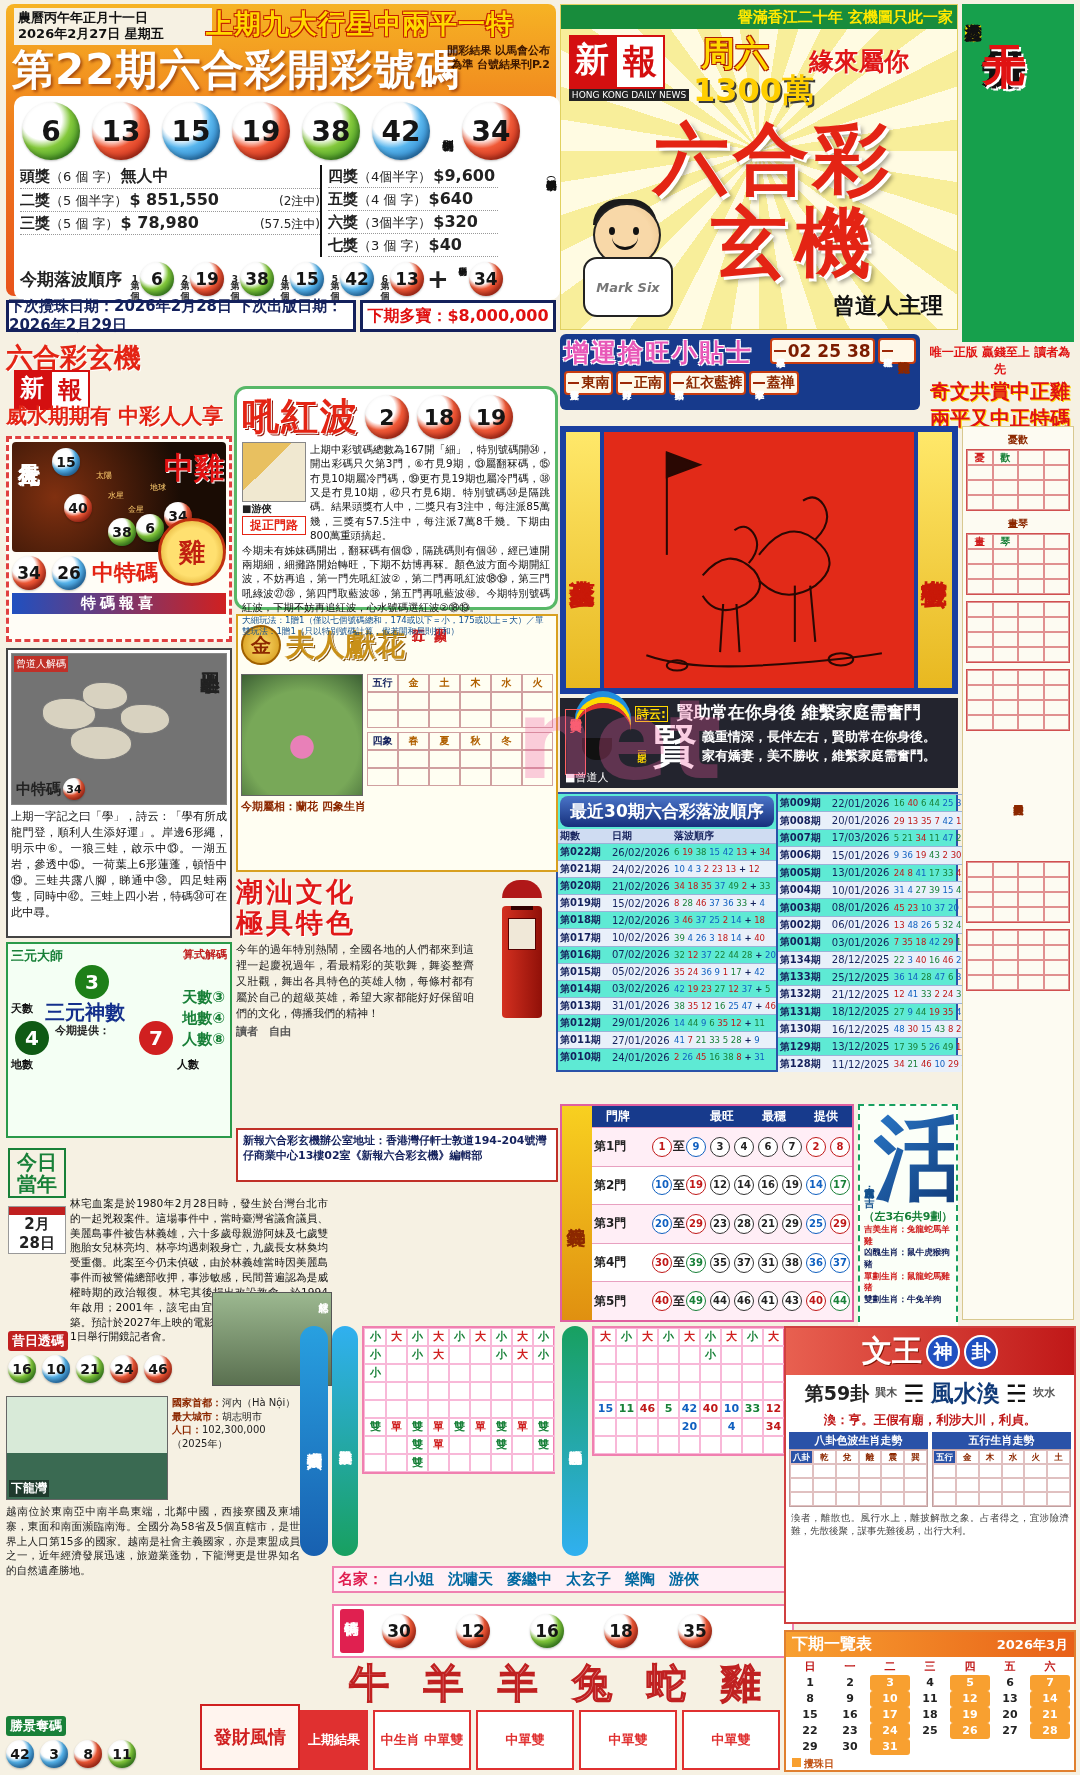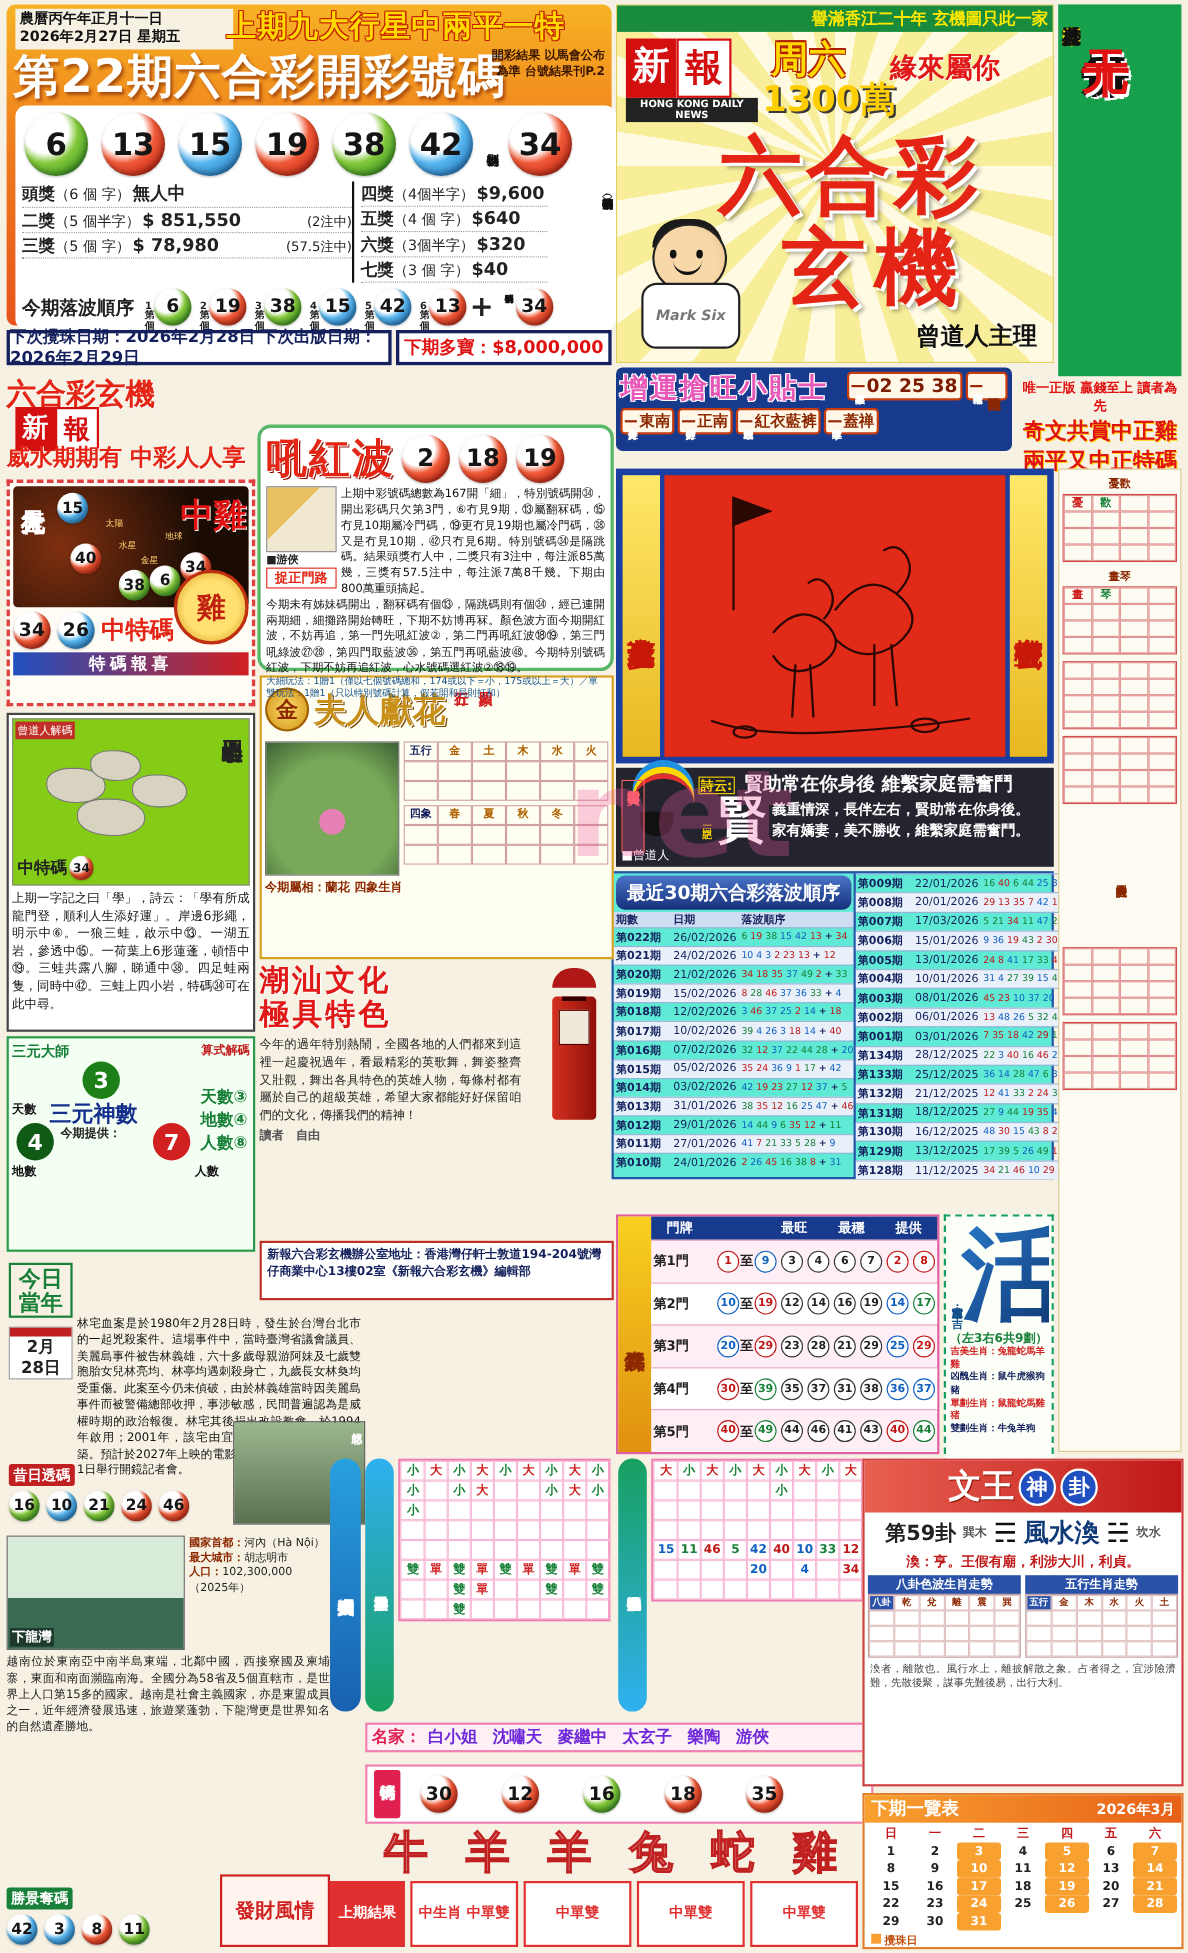--- a/index.html
+++ b/index.html
@@ -54,21 +54,21 @@
   
   #mast-right{left:560px;top:4px;width:398px;height:326px;
      background:repeating-conic-gradient(from 0deg at 50% 45%,#fffbe2 0 9deg,#f8ee9a 9deg 18deg);
      border:1px solid #e0d060;}
   .greenstrip{position:absolute;left:0;top:0;width:100%;height:24px;background:#188c3c;color:#ffe800;
      font-size:15px;font-weight:bold;display:flex;align-items:center;justify-content:flex-end;padding-right:4px;box-sizing:border-box;}
   .logo{position:absolute;left:8px;top:30px;width:120px;}
   .logo .chars{display:flex;}
   .logo .c1{background:#d40f10;color:#fff;font-size:34px;font-weight:bold;padding:2px 6px;}
   .logo .c2{background:#fff;color:#d40f10;font-size:34px;font-weight:bold;padding:2px 6px;border:2px solid #d40f10;}
-  .logo .sub{background:#222;color:#fff;font-size:9px;font-weight:bold;text-align:center;padding:1px 0;}
+  .logo .sub{background:#222;color:#fff;font-size:9px;font-weight:normal;text-align:center;padding:1px 0;}
   .zhou{position:absolute;left:140px;top:26px;font-size:34px;font-weight:bold;color:#ffd800;
      text-shadow:1px 1px 0 #b02000,-1px -1px 0 #b02000,1px -1px 0 #b02000,-1px 1px 0 #b02000;}
   .m1300{position:absolute;left:132px;top:64px;font-size:32px;font-weight:bold;color:#ffce00;
      text-shadow:2px 2px 0 #3a3a3a;}
   .yuan{position:absolute;left:248px;top:40px;font-size:25px;font-weight:bold;color:#e01818;text-shadow:1px 1px 0 #fff;}
   .t1{position:absolute;left:92px;top:104px;font-size:76px;font-weight:bold;color:#e42414;
       text-shadow:3px 3px 0 #ffffff,5px 5px 4px rgba(0,0,0,.35);letter-spacing:4px;}
   .t2{position:absolute;left:150px;top:188px;font-size:76px;font-weight:bold;color:#e42414;
       text-shadow:3px 3px 0 #ffffff,5px 5px 4px rgba(0,0,0,.35);letter-spacing:8px;}
   .host{position:absolute;right:14px;bottom:8px;font-size:22px;font-weight:bold;color:#111;}
@@ -150,21 +150,21 @@
   .coin{position:absolute;right:0;bottom:-34px;width:62px;height:62px;border-radius:50%;
      background:radial-gradient(circle,#ffe070 55%,#d09010 100%);border:3px solid #c03010;
      display:flex;align-items:center;justify-content:center;font-size:26px;color:#c02010;font-weight:bold;}
   .line2{font-size:30px;font-weight:bold;color:#e42414;margin-top:4px;}
   .hits{display:flex;align-items:center;gap:6px;margin-top:4px;}
   .hits .lab{font-size:22px;font-weight:bold;color:#e42414;}
   .banner{margin-top:3px;font-size:15px;font-weight:bold;color:#fff;background:linear-gradient(90deg,#2050c0,#d02020);
      text-align:center;padding:1px 0;letter-spacing:4px;}
   
   #frog{left:6px;top:648px;width:226px;height:290px;background:#fff;border:2px solid #444;padding:3px;}
-  .sketch{height:150px;border:1px solid #888;position:relative;background:#84cc16;}
+  .sketch{height:150px;border:1px solid #888;position:relative;background:#737373;}
   .sketch .vt{position:absolute;right:2px;top:4px;font-size:19px;font-weight:bold;color:#222;height:140px;}
   .sketch .tag{position:absolute;left:2px;top:2px;font-size:10px;color:#fff;background:#c03028;padding:1px 2px;}
   .sketch .mid{position:absolute;left:4px;bottom:4px;font-size:15px;font-weight:bold;color:#222;display:flex;align-items:center;gap:2px;}
   .rock{position:absolute;background:#d8d2c0;border:1px solid #777;border-radius:40% 50% 45% 50%;}
   .frog-p{font-size:11.3px;line-height:1.42;margin-top:4px;color:#111;text-align:justify;}
   
   #sanyuan{left:6px;top:942px;width:226px;height:196px;background:#f4fff4;border:2px solid #2a9a4a;padding:3px;position:absolute;}
   .sy-head{display:flex;justify-content:space-between;font-weight:bold;}
   .sy-head .a{font-size:13px;color:#188038;}
   .sy-head .b{font-size:11px;color:#c02020;}
@@ -257,21 +257,21 @@
   .gl1{left:32px;top:0;height:230px;background:linear-gradient(180deg,#30b0f0,#18a060);}
   .gl2{left:262px;top:0;height:230px;background:linear-gradient(180deg,#18a060,#30b0f0);}
   .cgrid{position:absolute;top:0;display:grid;border:2px solid #f080b0;background:#fff;}
   .cgrid div{border:0.5px solid #f8b8d8;width:21px;height:16px;font-size:11px;font-weight:bold;text-align:center;line-height:16px;}
   .cg1{left:62px;}
   .cg2{left:292px;}
   .cgrid .rr{color:#d02020;}.cgrid .gg{color:#188038;}
   .mingjia{position:absolute;left:32px;top:240px;width:446px;display:flex;align-items:center;gap:6px;
      background:#fff0f6;border:2px solid #f080b0;padding:2px 4px;font-weight:bold;}
   .mingjia .ml{color:#e02050;font-size:15px;}
-  .mingjia .nm{font-size:15px;color:#6d28d9;}
+  .mingjia .nm{font-size:15px;color:#0369a1;}
   .qrow{position:absolute;left:32px;top:278px;width:446px;display:flex;align-items:center;gap:18px;
      background:#fff;border:2px solid #f080b0;padding:3px 6px;}
   .qrow .ql{background:#e02050;color:#fff;font-size:14px;font-weight:bold;padding:2px 3px;border-radius:3px;}
   .zrow{position:absolute;left:32px;top:330px;width:446px;display:flex;justify-content:space-around;}
   .zrow span{font-size:40px;font-weight:bold;color:rgba(200,40,60,.55);-webkit-text-stroke:1px #c02020;}
   .resrow{position:absolute;left:0px;top:384px;width:480px;display:flex;gap:5px;}
   .resbox{flex:1;border:2px solid #e03030;background:#fff;color:#e03030;font-size:13px;font-weight:bold;
      display:flex;align-items:center;justify-content:center;text-align:center;height:56px;line-height:1.3;}
   .resbox.first{background:#e03030;color:#fff;flex:0 0 64px;}
   

